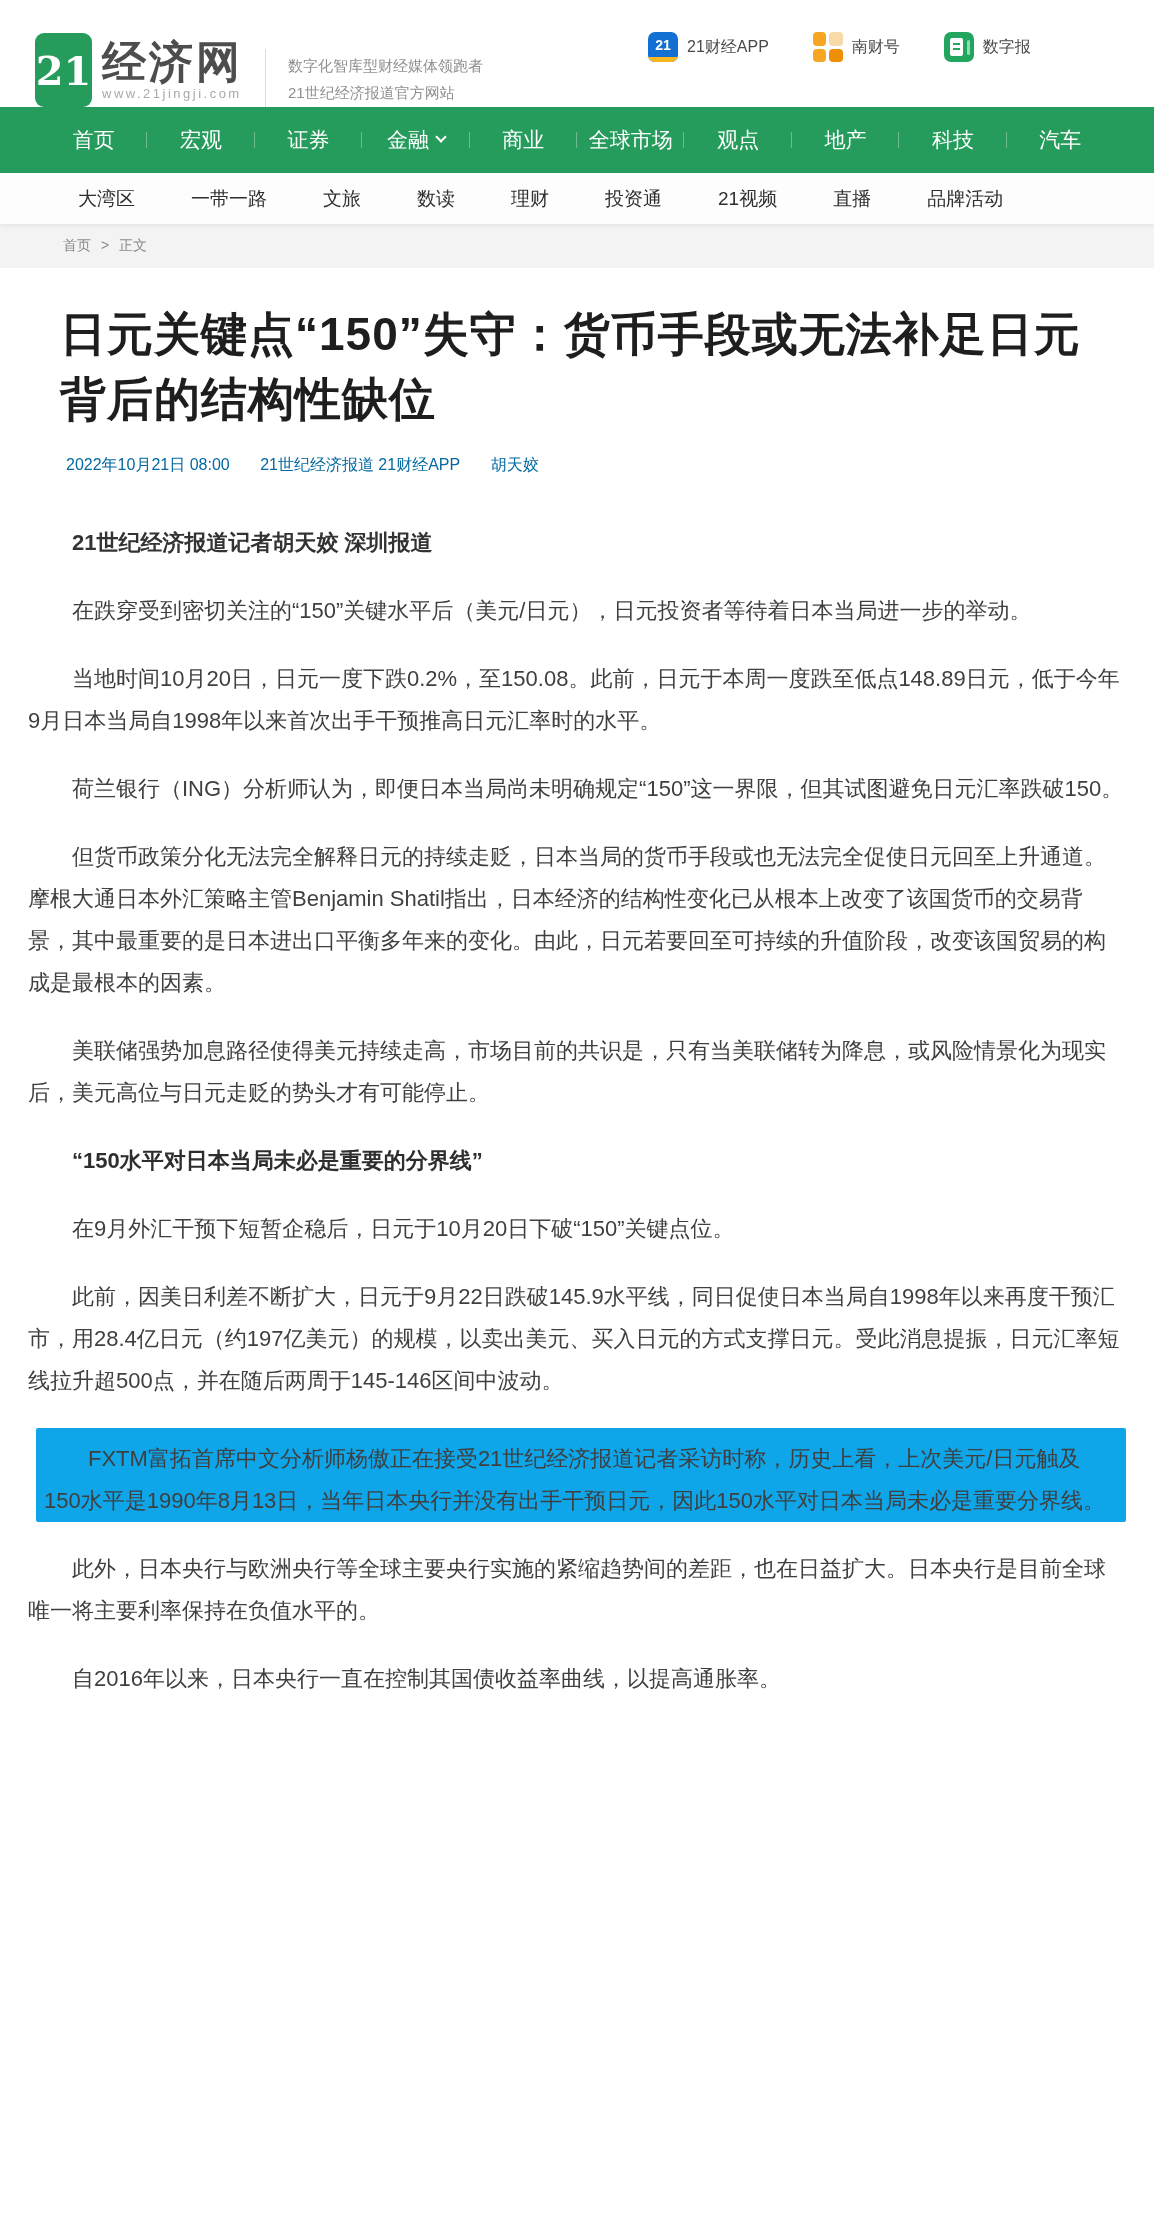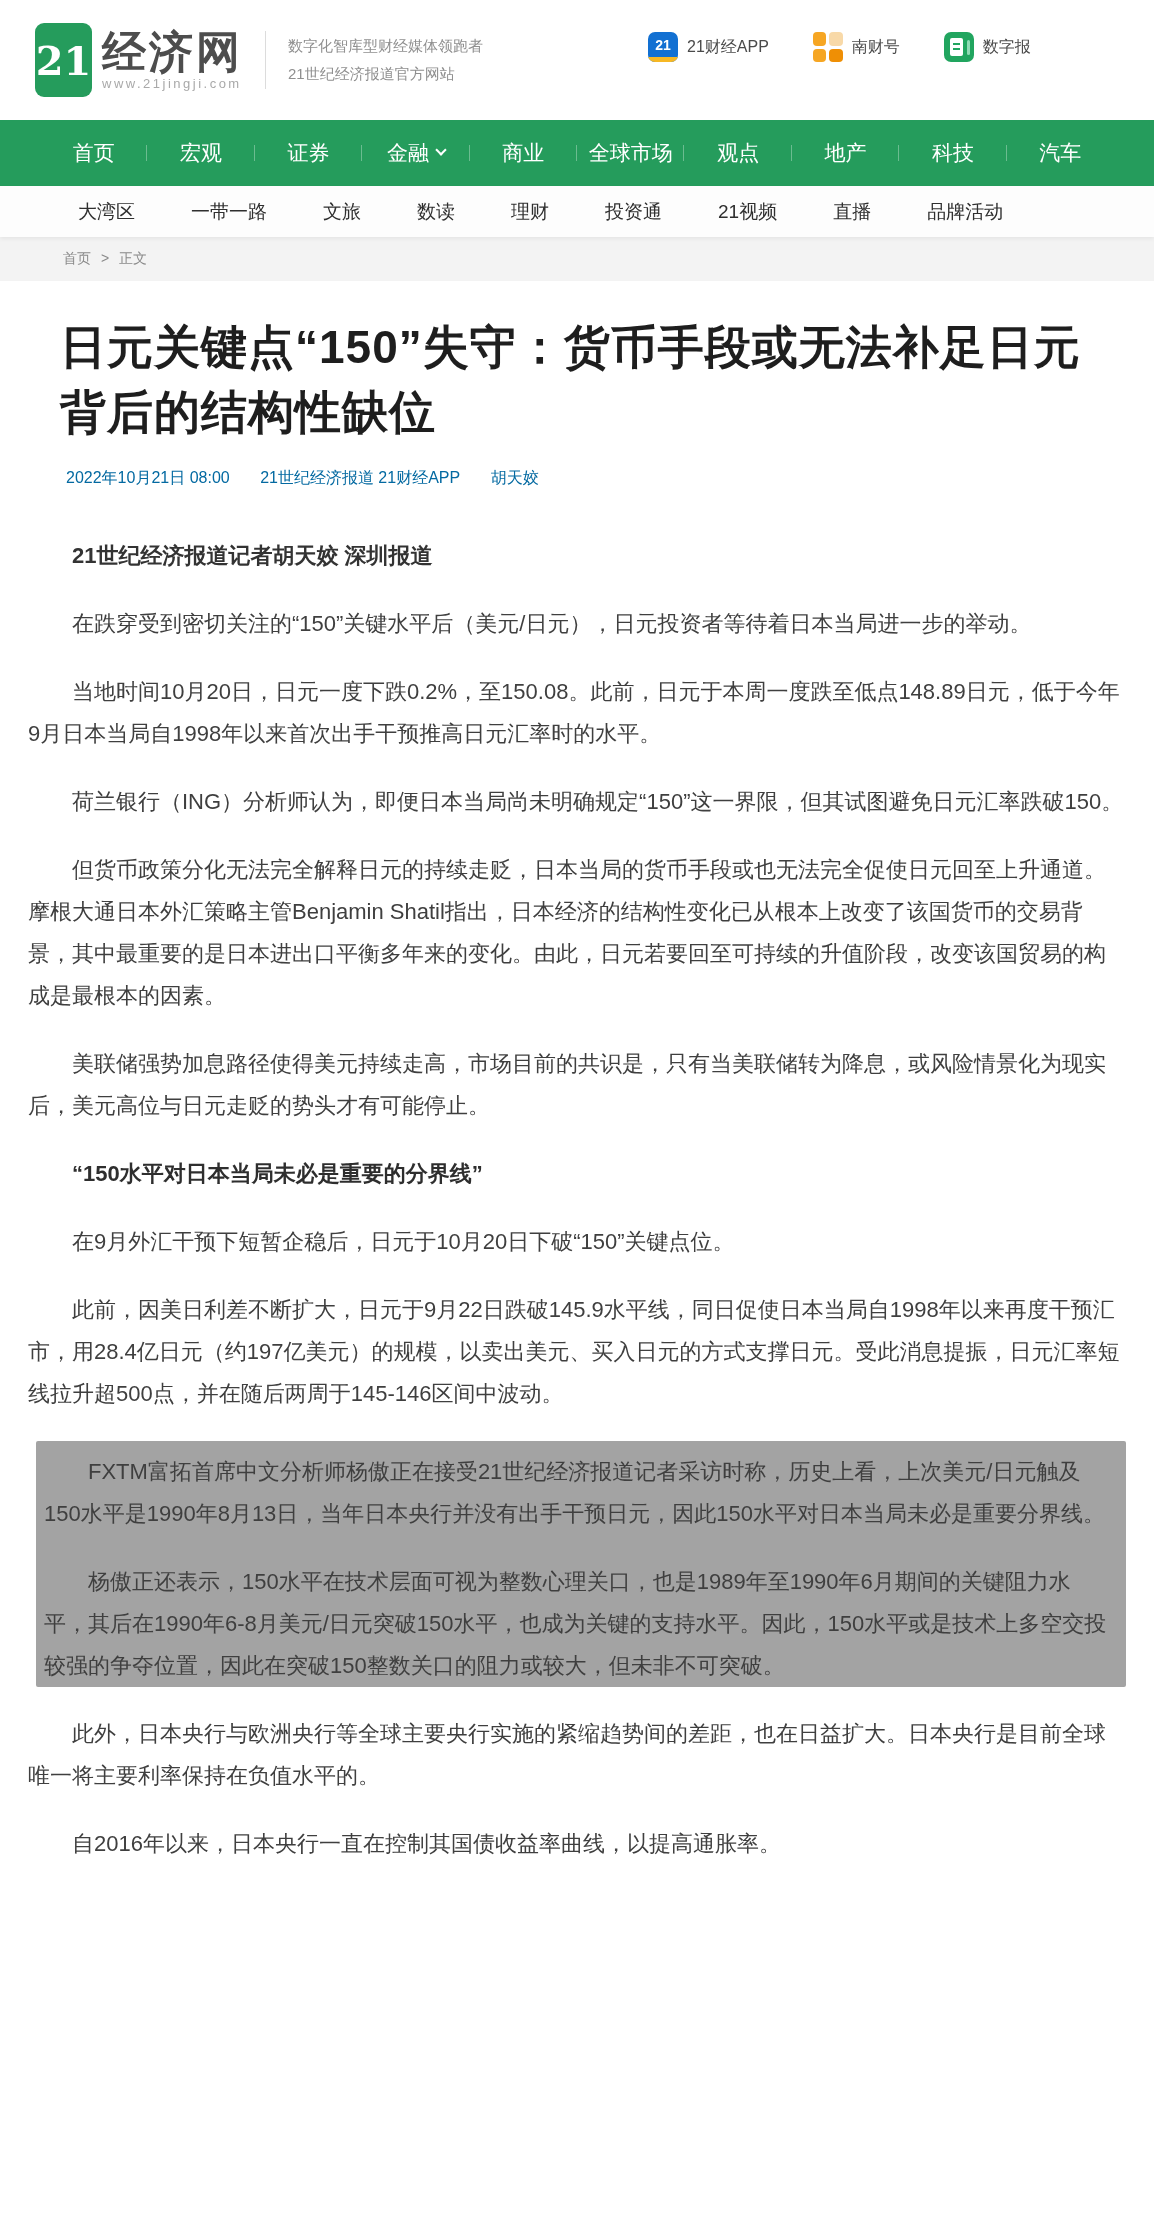--- a/index.html
+++ b/index.html
@@ -4,21 +4,21 @@
 <style>
   * { margin:0; padding:0; box-sizing:border-box; }
   html,body { width:1154px; }
   body {
     height:2235px; overflow:hidden; background:#ffffff;
     font-family:"Liberation Sans","DejaVu Sans",sans-serif;
     color:#3f3f3f; position:relative;
   }
 
   
-  .top-header { height:120px; background:#fff; position:relative; display:flex; align-items:center; padding-left:35px; }
+  .top-header { height:107px; background:#fff; position:relative; display:flex; align-items:flex-end; padding-left:35px; }
   .logo-wrap { display:flex; align-items:center; cursor:pointer; }
   .logo-badge {
     width:57px; height:74px; background:#259c5c; border-radius:9px;
     display:flex; align-items:center; justify-content:center;
     color:#fff; font-family:"DejaVu Serif",serif; font-weight:bold; font-size:40px;
   }
   .logo-text { margin-left:10px; }
   .site-name { font-size:44px; font-weight:bold; color:#4d4d4d; letter-spacing:3px; line-height:1.0; }
   .site-url { font-size:13px; color:#a9a9a9; letter-spacing:2.5px; margin-top:2px; }
   .header-divider { width:1px; height:58px; background:#dcdcdc; margin:0 22px; }
@@ -64,21 +64,21 @@
   .article-title { margin-left:32px; margin-right:0; font-size:46px; font-weight:900; color:#1e1e1e; line-height:1.42; letter-spacing:1px; }
   .article-title span { display:block; }
   .article-meta { margin:22px 0 0 38px; font-size:16px; color:#0369a1; }
   .article-meta span { margin-right:26px; }
 
   .article-body { margin-top:46px; font-size:22px; line-height:42px; color:#3f3f3f; }
   .article-body p { text-indent:2em; margin-bottom:26px; }
   .byline { font-weight:bold; color:#333; }
   .subheading { font-weight:bold; color:#2e2e2e; }
   .highlight-block {
-    background:#a3a3a3; margin:0 0 26px 8px; padding:10px 14px 0 8px; border-radius:2px;
+    background:#0ea5e9; margin:0 0 26px 8px; padding:10px 14px 0 8px; border-radius:2px;
   }
   .highlight-block p { margin-bottom:26px; }
 </style>
 </head>
 <body>
 
 <div class="top-header">
   <div class="logo-wrap">
     <div class="logo-badge">
       <span>21</span>
@@ -195,19 +195,18 @@
     <p>但货币政策分化无法完全解释日元的持续走贬，日本当局的货币手段或也无法完全促使日元回至上升通道。摩根大通日本外汇策略主管Benjamin Shatil指出，日本经济的结构性变化已从根本上改变了该国货币的交易背景，其中最重要的是日本进出口平衡多年来的变化。由此，日元若要回至可持续的升值阶段，改变该国贸易的构成是最根本的因素。</p>
     <p>美联储强势加息路径使得美元持续走高，市场目前的共识是，只有当美联储转为降息，或风险情景化为现实后，美元高位与日元走贬的势头才有可能停止。</p>
 
     <p class="subheading">“150水平对日本当局未必是重要的分界线”</p>
 
     <p>在9月外汇干预下短暂企稳后，日元于10月20日下破“150”关键点位。</p>
     <p>此前，因美日利差不断扩大，日元于9月22日跌破145.9水平线，同日促使日本当局自1998年以来再度干预汇市，用28.4亿日元（约197亿美元）的规模，以卖出美元、买入日元的方式支撑日元。受此消息提振，日元汇率短线拉升超500点，并在随后两周于145-146区间中波动。</p>
 
     <div class="highlight-block">
       <p>FXTM富拓首席中文分析师杨傲正在接受21世纪经济报道记者采访时称，历史上看，上次美元/日元触及150水平是1990年8月13日，当年日本央行并没有出手干预日元，因此150水平对日本当局未必是重要分界线。</p>
-      <p>杨傲正还表示，150水平在技术层面可视为整数心理关口，也是1989年至1990年6月期间的关键阻力水平，其后在1990年6-8月美元/日元突破150水平，也成为关键的支持水平。因此，150水平或是技术上多空交投较强的争夺位置，因此在突破150整数关口的阻力或较大，但未非不可突破。</p>
     </div>
 
     <p>此外，日本央行与欧洲央行等全球主要央行实施的紧缩趋势间的差距，也在日益扩大。日本央行是目前全球唯一将主要利率保持在负值水平的。</p>
     <p>自2016年以来，日本央行一直在控制其国债收益率曲线，以提高通胀率。</p>
   </div>
 </div>
 
 </body></html>

